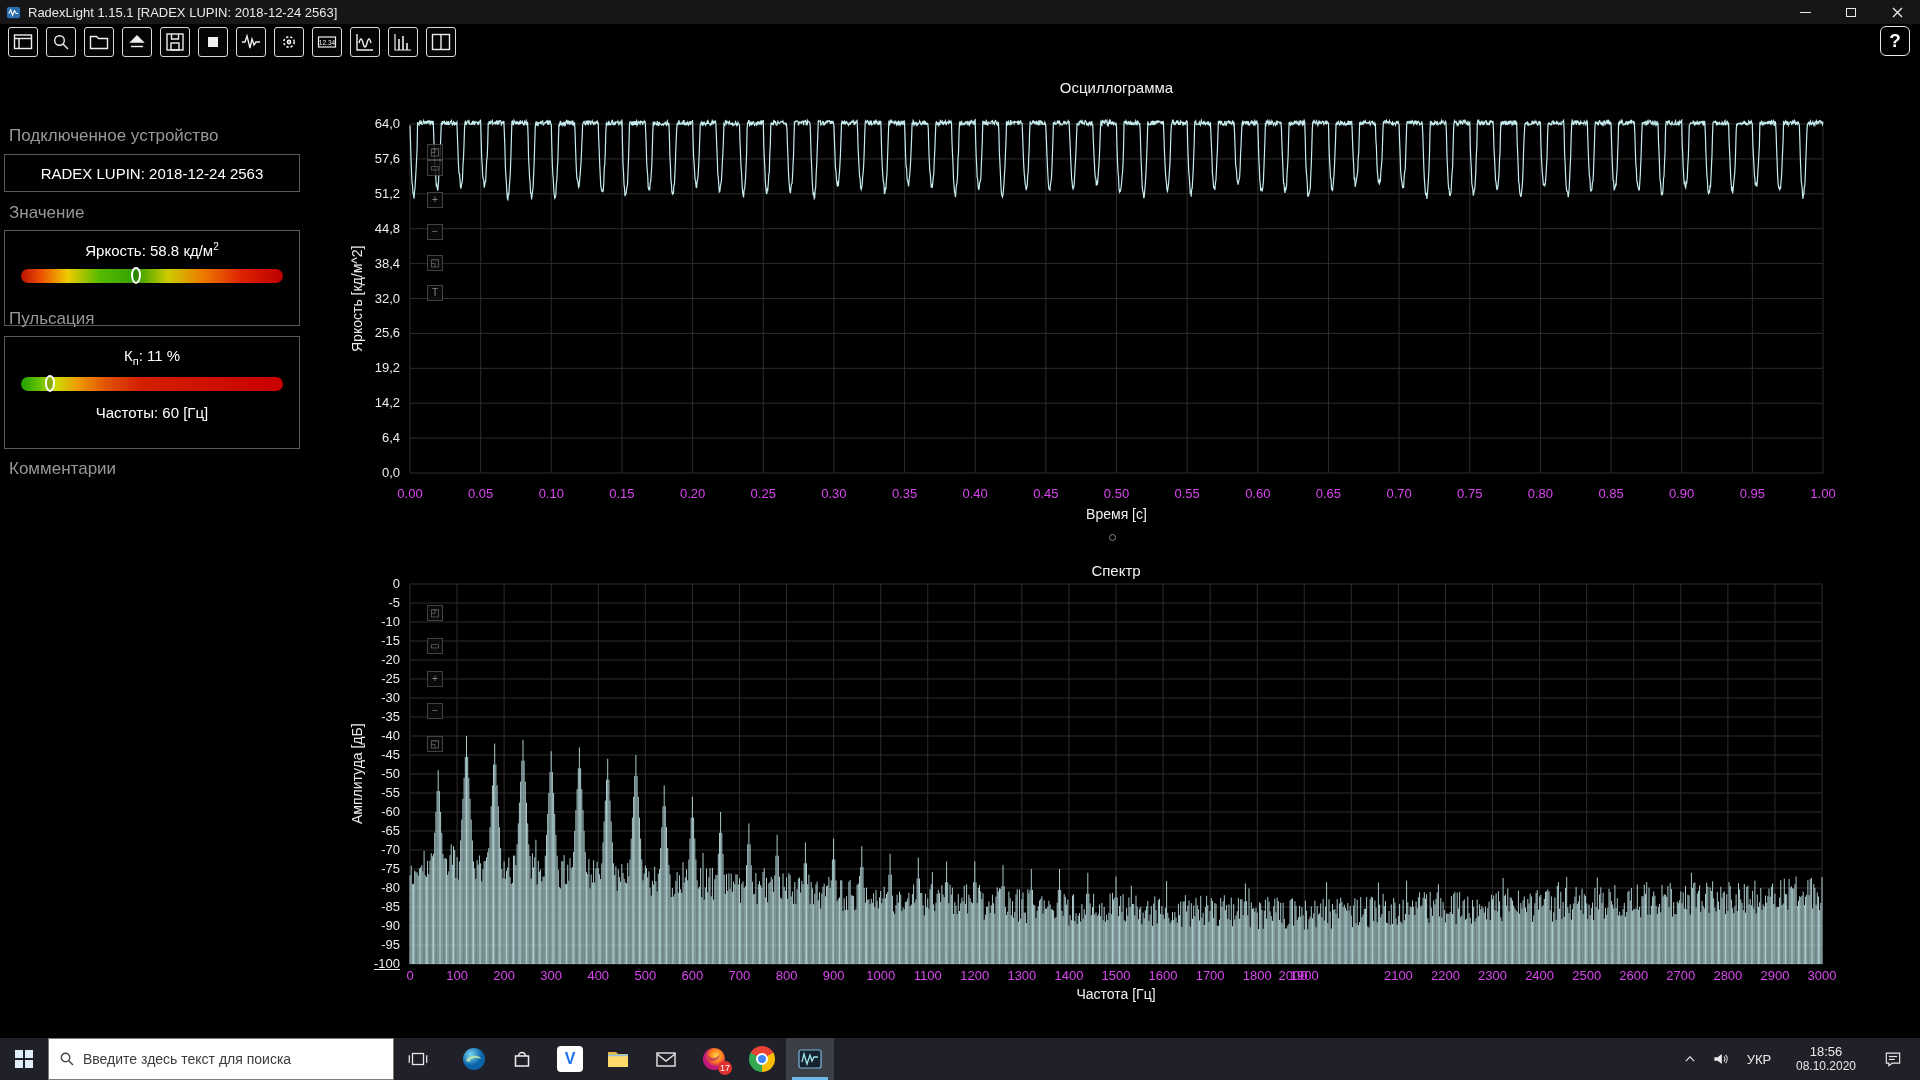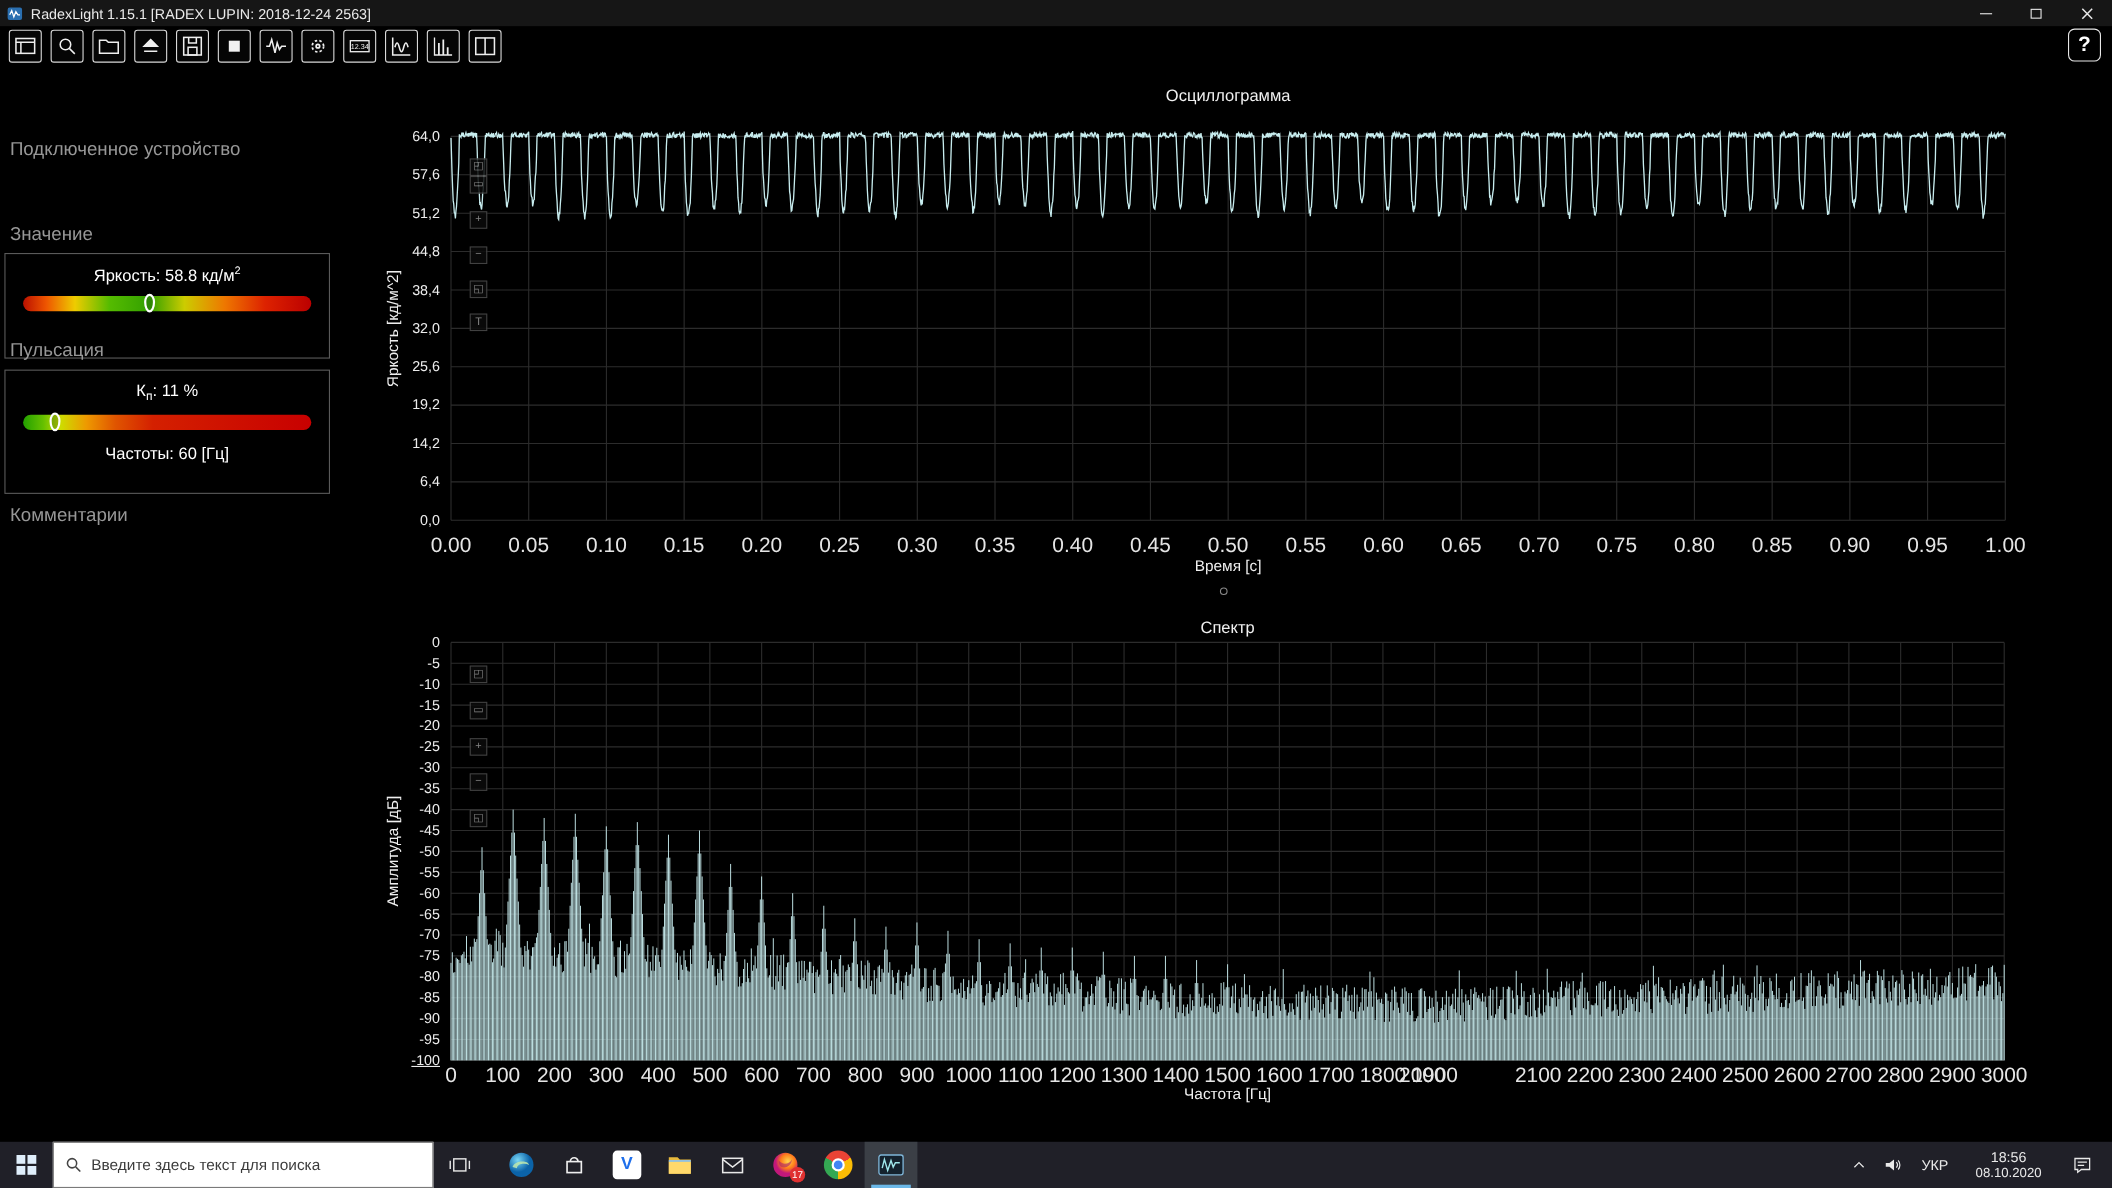--- a/index.html
+++ b/index.html
@@ -47,21 +47,21 @@
   .pin{position:absolute;top:-2px;width:10px;height:17px;margin-left:-5px;
     border:2px solid #fff;border-radius:50% 50% 50% 50%/45% 45% 55% 55%;
     background:rgba(20,60,20,.25)}
   .comment{position:absolute;left:4px;top:424px;width:294px;height:115px;background:#000;
     border:1px solid #a8a8a8;color:#fff;font-size:15px;font-family:"Liberation Sans",sans-serif;
     padding:5px 6px;resize:none;outline:none}
 
   
   #chart-canvas{position:absolute;left:0;top:0;width:1920px;height:1080px;z-index:1;pointer-events:none}
   #tick-layer{position:absolute;left:0;top:0;width:1920px;height:1080px;z-index:2;pointer-events:none}
-  .tkx{position:absolute;transform:translateX(-50%);color:#e5e5e5;font-size:19px;white-space:nowrap}
+  .tkx{position:absolute;transform:translateX(-50%);color:#d946ef;font-size:13px;white-space:nowrap}
   .tky{position:absolute;width:70px;text-align:right;color:#ececec;font-size:13px}
   .ct{position:absolute;text-align:center;color:#f0f0f0;z-index:2}
   .osc-title{left:410px;top:79px;width:1413px;font-size:15px}
   .osc-xlab{left:410px;top:506px;width:1413px;font-size:14px}
   .spec-title{left:410px;top:562px;width:1412px;font-size:15px}
   .spec-xlab{left:410px;top:986px;width:1412px;font-size:14px}
   .vlab{position:absolute;writing-mode:vertical-rl;transform:rotate(180deg);display:flex;
     align-items:center;justify-content:center;color:#eee;font-size:14px;z-index:2}
   .osc-ylab{left:346px;top:124px;height:349px;width:22px}
   .spec-ylab{left:346px;top:584px;height:380px;width:22px}
@@ -196,20 +196,23 @@
         <line x1="12" y1="4.5" x2="12" y2="19.5"></line>
       </svg>
   </div>
   <div class="help-btn">
     <span>?</span>
   </div>
 </div>
 
 <div class="sidebar">
   <div class="sec s1">Подключенное устройство</div>
+  <div class="panel device">
+    <span>RADEX LUPIN: 2018-12-24 2563</span>
+  </div>
 
   <div class="sec s2">Значение</div>
   <div class="panel value">
     <div class="pv">
       <span>Яркость: 58.8 кд/м</span><sup>2</sup>
     </div>
     <div class="slider grad-bright">
       <div class="pin" style="left: 44%;"></div>
     </div>
   </div>

